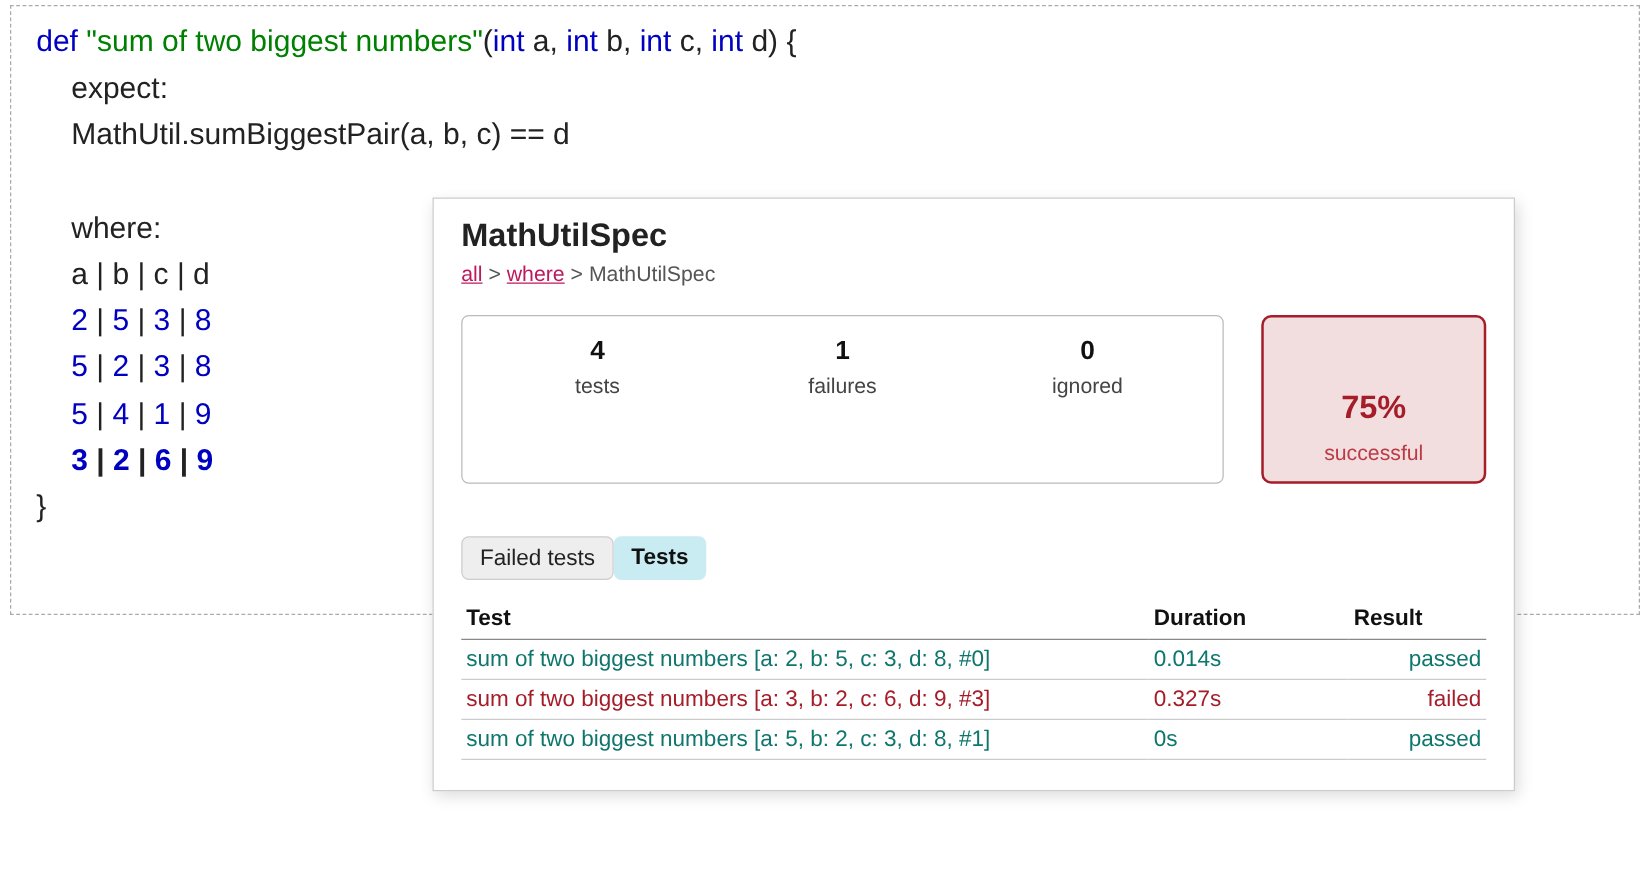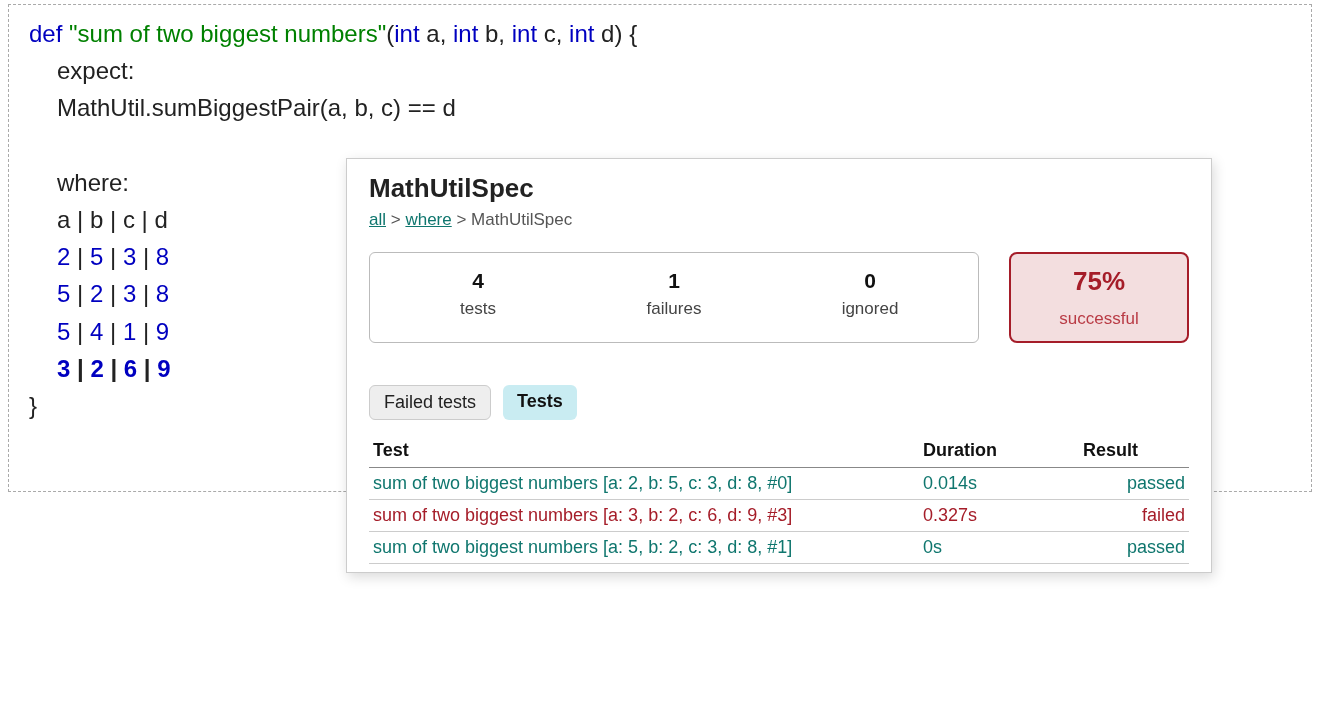--- a/index.html
+++ b/index.html
@@ -28,50 +28,50 @@
     .bold .num, .bold .txt { font-weight: 700; }
     .indent { display:inline-block; width: 28px; }
 
     .panel {
       position: absolute;
       left: 346px; top: 158px;
       width: 866px;
       background: #fff;
       border: 1px solid #ccc;
       box-shadow: 2px 4px 12px rgba(0,0,0,0.15);
-      padding: 14px 22px 8px 22px;
+      padding: 14px 22px 24px 22px;
       font-size: 19px;
     }
     .panel h1 {
       font-size: 26px; font-weight: 700; color: #222;
     }
     .crumbs { font-size: 17px; color: #555; margin-top: 6px; }
-    .crumbs a { color: #0f766e; text-decoration: underline; }
+    .crumbs a { color: #be185d; text-decoration: underline; }
     
     .stats-row { display: flex; gap: 30px; margin-top: 22px; align-items: stretch; }
     .stats-box {
       display: flex; gap: 0;
       border: 1px solid #bbb; border-radius: 6px;
       padding: 16px 10px;
       flex: 1;
       justify-content: space-around;
     }
     .stat { text-align: center; flex:1; }
     .stat-val { font-size: 21px; font-weight: 700; color: #111; }
     .stat-lab { font-size: 17px; color: #444; margin-top: 6px; }
     .success-box {
       border: 2px solid #A51D29; border-radius: 8px;
       background: #F3DEDF;
       width: 180px; text-align: center;
       padding: 12px 6px;
     }
-    .success-pct { font-size: 26px; font-weight: 700; color: #A51D29; }
+    .success-pct { font-size: 26px; font-weight: 700; color: #A51D29; margin-top: 44px; }
     .success-lab { font-size: 17px; color: #B93B45; margin-top: 12px; }
 
-    .tabs { margin-top: 42px; display: flex; gap: 12px; }
+    .tabs { margin-top: 42px; display: flex; }
     .tab {
       padding: 6px 14px; border-radius: 6px;
       font-size: 18px; cursor: pointer;
     }
     .tab.failed { background: #eee; border: 1px solid #ccc; color: #222; }
     .tab.active { background: #C9ECF2; color: #111; font-weight: 700; }
 
     table.tests { width: 100%; border-collapse: collapse; margin-top: 14px; font-size: 18px; }
     table.tests th { text-align: left; font-weight: 700; color: #111; border-bottom: 1px solid #888; padding: 6px 4px; }
     table.tests th.dur { width: 160px; }

